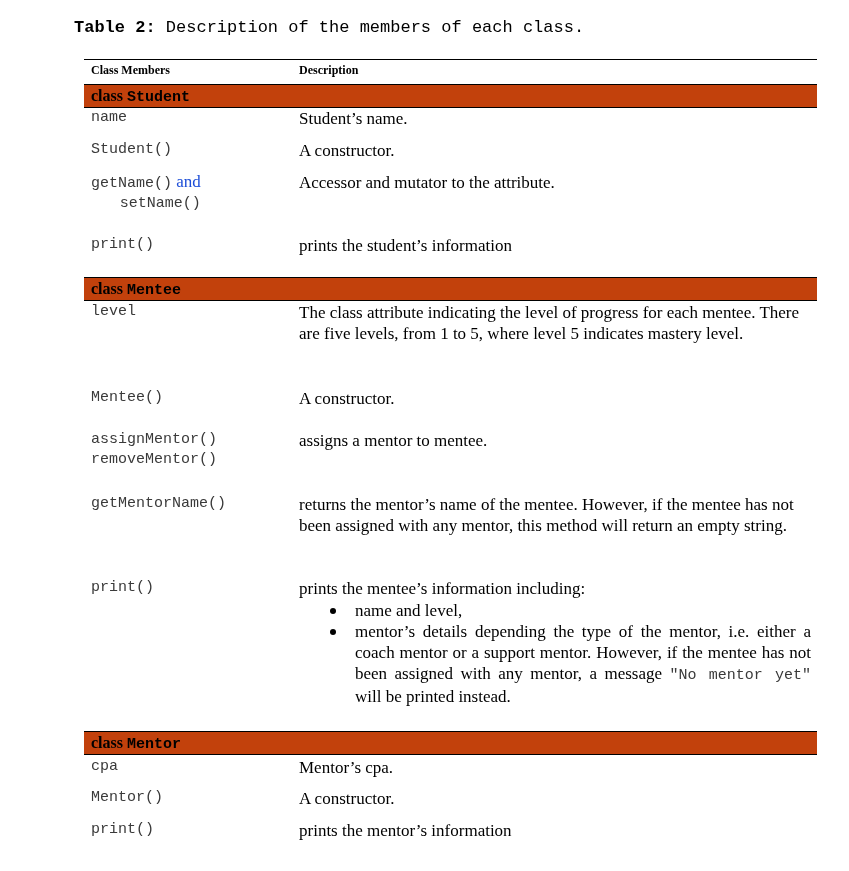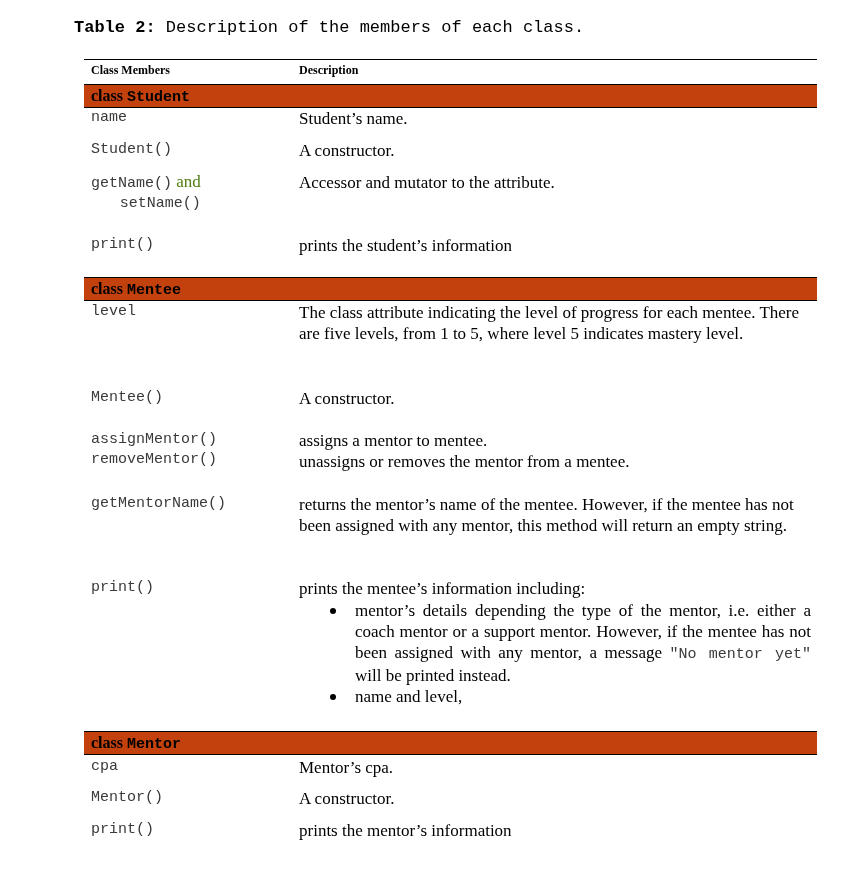--- a/index.html
+++ b/index.html
@@ -81,21 +81,21 @@
     }
     .row .m {
       position: absolute;
       left: 7px;
       top: 0;
       line-height: 20px;
       white-space: nowrap;
     }
     .row .m .and {
       font-family: "Liberation Serif", "DejaVu Serif", serif;
-      color: #4d7c0f;
+      color: #1d4ed8;
       font-size: 17px;
     }
     .row .d {
       position: absolute;
       left: 215px;
       top: 0;
       width: 512px;
       font-size: 17px;
       line-height: 21px;
     }
@@ -167,33 +167,33 @@
 <div class="row" style="top:302px;">
   <span class="m mono">level</span>
   <span class="d">The class attribute indicating the level of progress for each mentee. There are five levels, from 1 to 5, where level 5 indicates mastery level.</span>
 </div>
 <div class="row" style="top:388px;">
   <span class="m mono">Mentee()</span>
   <span class="d">A constructor.</span>
 </div>
 <div class="row" style="top:430px;">
   <span class="m mono"><span>assignMentor()</span><br><span>removeMentor()</span></span>
-  <span class="d"><span>assigns a mentor to mentee.</span><br><span>unassigns or removes the mentor from a mentee.</span></span>
+  <span class="d"><span>assigns a mentor to mentee.</span><br></span>
 </div>
 <div class="row" style="top:494px;">
   <span class="m mono">getMentorName()</span>
   <span class="d">returns the mentor’s name of the mentee. However, if the mentee has not been assigned with any mentor, this method will return an empty string.</span>
 </div>
 <div class="row" style="top:578px;">
   <span class="m mono">print()</span>
   <div class="d">
     <span>prints the mentee’s information including:</span>
     <ul>
+      <li><span>name and level,</span></li>
       <li><span>mentor’s details depending the type of the mentor, i.e. either a coach mentor or a support mentor. However, if the mentee has not been assigned with any mentor, a message </span><span class="code">"No mentor yet"</span><span> will be printed instead.</span></li>
-      <li><span>name and level,</span></li>
     </ul>
   </div>
 </div>
 
 <div class="tbl" style="top:731px;">
   <div class="classrow sep">
     <span class="lbl"><span>class </span><span class="cn">Mentor</span></span>
   </div>
 </div>
 

